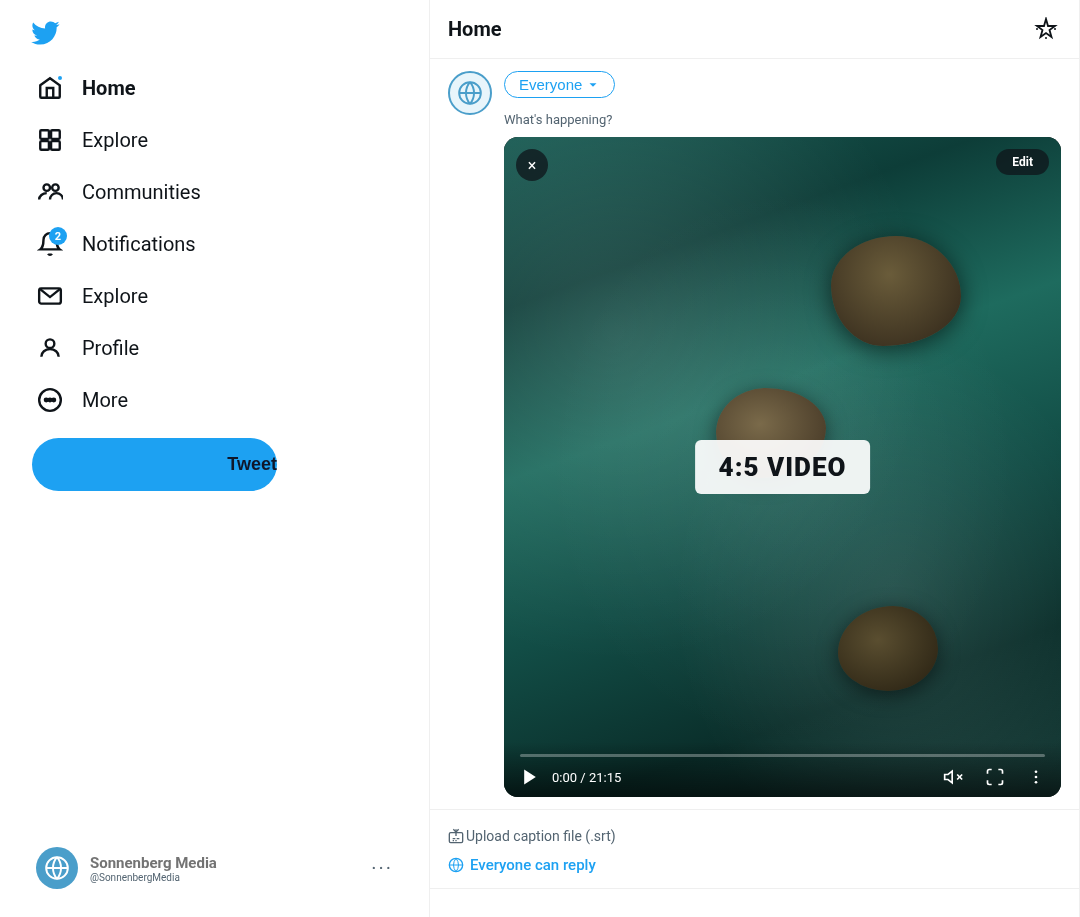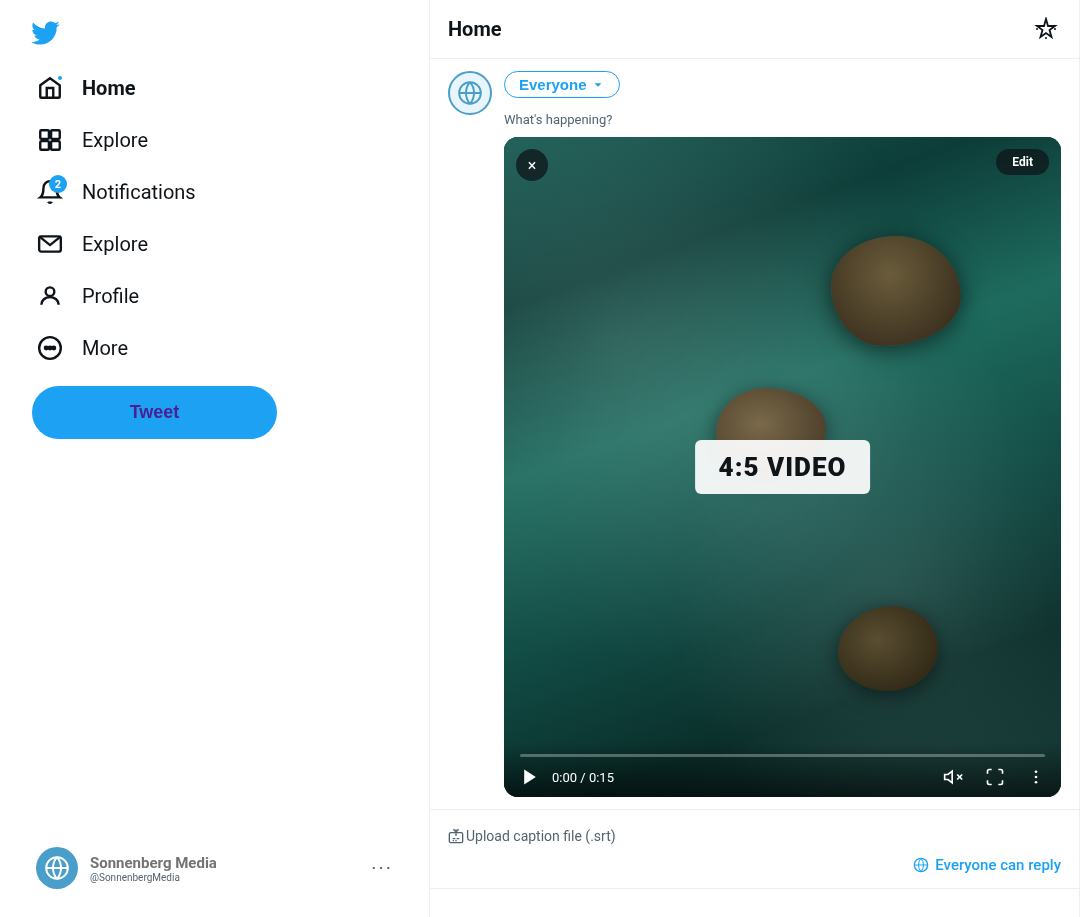--- a/index.html
+++ b/index.html
@@ -87,30 +87,31 @@
       height: 18px;
       font-size: 11px;
       display: flex;
       align-items: center;
       justify-content: center;
       font-weight: 700;
     }
 
     .tweet-button {
       background: #1da1f2;
-      color: #4c1d95;
+      color: #0f172a;
       border: none;
       border-radius: 40px;
       padding: 16px 0;
       font-size: 18px;
       font-weight: 700;
       cursor: pointer;
       width: 245px;
       margin-top: 12px;
       margin-left: 12px;
+      text-align: right;
     }
 
     .sidebar-footer {
       margin-top: auto;
       display: flex;
       align-items: center;
       justify-content: space-between;
       padding: 12px 16px;
       border-radius: 40px;
       cursor: pointer;
@@ -204,21 +205,21 @@
 
     .everyone-btn {
       display: inline-flex;
       align-items: center;
       gap: 4px;
       background: #fff;
       border: 1.5px solid #1da1f2;
       border-radius: 20px;
       padding: 4px 14px;
       color: #1da1f2;
-      font-weight: 700;
+      font-weight: 400;
       font-size: 15px;
       cursor: pointer;
     }
 
     .compose-placeholder {
       font-size: 13px;
       color: #536471;
       margin-top: 4px;
     }
 
@@ -390,21 +391,20 @@
 
     .everyone-reply {
       display: flex;
       align-items: center;
       gap: 6px;
       color: #1da1f2;
       font-size: 15px;
       font-weight: 500;
       cursor: pointer;
       padding-top: 4px;
-      justify-content: flex-end;
     }
 
     
     .globe-avatar {
       width: 44px;
       height: 44px;
       border-radius: 50%;
       border: 2px solid #4a9eca;
       display: flex;
       align-items: center;
@@ -443,20 +443,31 @@
         <svg viewBox="0 0 24 24" fill="none" stroke="#0f1419" stroke-width="2.2">
           <rect x="3" y="3" width="8" height="8" rx="1"></rect>
           <rect x="13" y="3" width="8" height="8" rx="1"></rect>
           <rect x="3" y="13" width="8" height="8" rx="1"></rect>
           <rect x="13" y="13" width="8" height="8" rx="1"></rect>
         </svg>
       </div>
       <span class="nav-label">Explore</span>
     </div>
 
+    <div class="nav-item">
+      <div class="nav-icon">
+        <svg viewBox="0 0 24 24" fill="none" stroke="#0f1419" stroke-width="2.2">
+          <circle cx="9" cy="8" r="3"></circle>
+          <circle cx="17" cy="8" r="3"></circle>
+          <path d="M2 19c0-3.314 3.134-6 7-6"></path>
+          <path d="M12 19c0-3.314 2.686-6 6-6s6 2.686 6 6"></path>
+        </svg>
+      </div>
+      <span class="nav-label">Communities</span>
+    </div>
 
     <div class="nav-item">
       <div class="nav-icon">
         <svg viewBox="0 0 24 24" fill="none" stroke="#0f1419" stroke-width="2.2">
           <path d="M18 8A6 6 0 006 8c0 7-3 9-3 9h18s-3-2-3-9"></path>
           <path d="M13.73 21a2 2 0 01-3.46 0"></path>
         </svg>
         <span class="notification-badge">2</span>
       </div>
       <span class="nav-label">Notifications</span>
@@ -567,21 +578,21 @@
             <div class="video-controls">
               <div class="progress-bar-track">
                 <div class="progress-bar-fill"></div>
               </div>
               <div class="controls-row">
                 <div class="ctrl-btn">
                   <svg width="20" height="20" viewBox="0 0 24 24" fill="white">
                     <polygon points="5,3 19,12 5,21"></polygon>
                   </svg>
                 </div>
-                <span class="time-display">0:00 / 0:15</span>
+                <span class="time-display">0:00 / 21:15</span>
                 <div class="ctrl-btn" style="margin-left:auto;">
                   <svg width="20" height="20" viewBox="0 0 24 24" fill="none" stroke="white" stroke-width="2">
                     <polygon points="11,5 6,9 2,9 2,15 6,15 11,19"></polygon>
                     <line x1="23" y1="9" x2="17" y2="15"></line>
                     <line x1="17" y1="9" x2="23" y2="15"></line>
                   </svg>
                 </div>
                 <div class="ctrl-btn" style="margin-left:10px;">
                   <svg width="20" height="20" viewBox="0 0 24 24" fill="none" stroke="white" stroke-width="2">
                     <path d="M8 3H5a2 2 0 00-2 2v3M21 8V5a2 2 0 00-2-2h-3M3 16v3a2 2 0 002 2h3M16 21h3a2 2 0 002-2v-3"></path>

